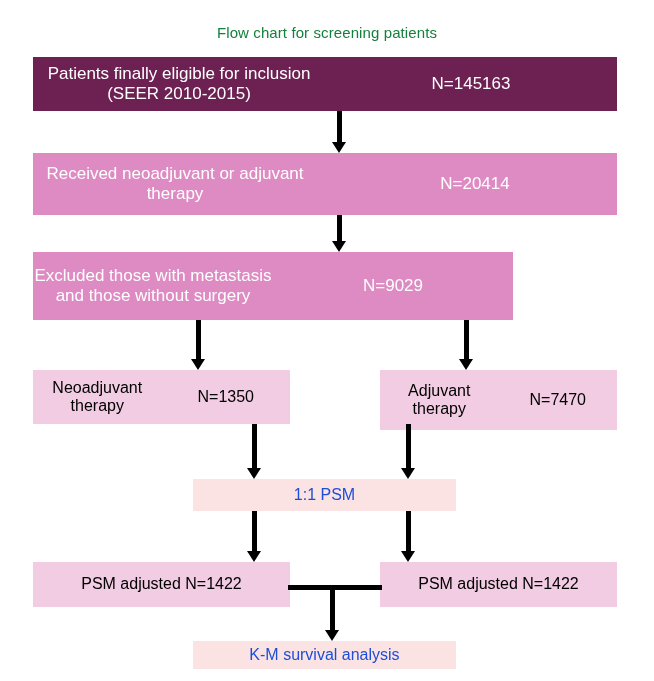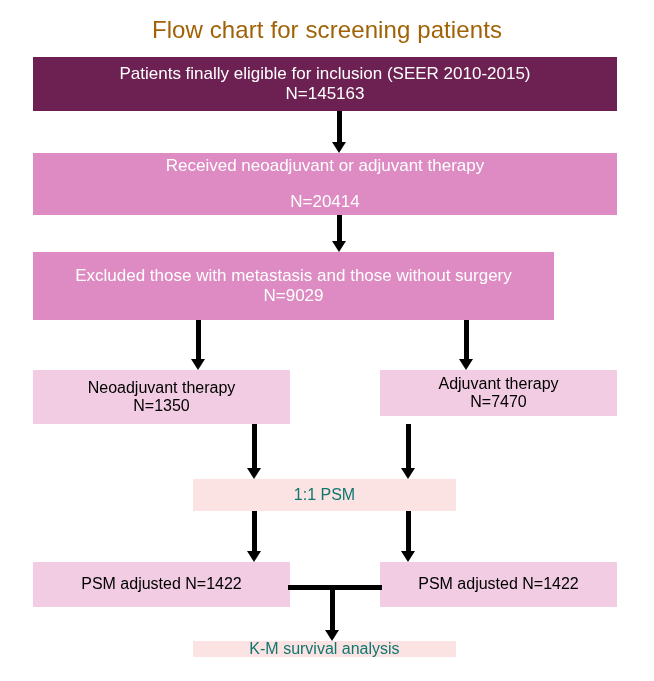--- a/index.html
+++ b/index.html
@@ -13,36 +13,35 @@
   #flowchart-canvas {
     position: relative;
     width: 654px;
     height: 681px;
     background: #ffffff;
     overflow: hidden;
   }
   .chart-title {
     position: absolute;
     left: 0;
-    top: 16px;
+    top: 24px;
     width: 654px;
     text-align: center;
-    font-size: 24px;
+    font-size: 15px;
     font-weight: 400;
-    color: #a16207;
+    color: #15803d;
     letter-spacing: 0.1px;
     white-space: nowrap;
   }
   .node {
     position: absolute;
     box-sizing: border-box;
     display: flex;
-    flex-direction: column;
     align-items: center;
-    justify-content: center;
+    justify-content: flex-start;
     text-align: center;
     line-height: 1.15;
   }
   .node .line1,
   .node .line2 {
     display: block;
     width: 100%;
   }
   .node-dark {
     background: #6d2153;
@@ -54,21 +53,21 @@
     color: #ffffff;
     font-size: 17px;
   }
   .node-light {
     background: #f2cce3;
     color: #000000;
     font-size: 16px;
   }
   .node-pale {
     background: #fce3e3;
-    color: #0f766e;
+    color: #1d4ed8;
     font-size: 16px;
   }
   
   .arrow {
     position: absolute;
     display: block;
   }
   .arrow-shaft {
     position: absolute;
     background: #000000;
@@ -111,41 +110,41 @@
   <div class="node node-mid" style="left:33px; top:153px; width:584px; height:62px;gap:16px;">
     <span class="line1">Received neoadjuvant or adjuvant therapy</span>
     <span class="line2">N=20414</span>
   </div>
 
   <div class="arrow" style="left:337px; top:215px; width:5px; height:37px;">
     <div class="arrow-shaft" style="height:26px;"></div>
     <div class="arrow-head" style="top:26px;"></div>
   </div>
 
-  <div class="node node-mid" style="left:33px; top:252px; width:521px; height:68px;">
+  <div class="node node-mid" style="left:33px; top:252px; width:480px; height:68px;">
     <span class="line1">Excluded those with metastasis and those without surgery</span>
     <span class="line2">N=9029</span>
   </div>
 
   <div class="arrow" style="left:196px; top:320px; width:5px; height:50px;">
     <div class="arrow-shaft" style="height:39px;"></div>
     <div class="arrow-head" style="top:39px;"></div>
   </div>
 
   <div class="arrow" style="left:464px; top:320px; width:5px; height:50px;">
     <div class="arrow-shaft" style="height:39px;"></div>
     <div class="arrow-head" style="top:39px;"></div>
   </div>
 
   <div class="node node-light" style="left:33px; top:370px; width:257px; height:54px;">
     <span class="line1">Neoadjuvant therapy</span>
     <span class="line2">N=1350</span>
   </div>
 
-  <div class="node node-light" style="left:380px; top:370px; width:237px; height:46px;">
+  <div class="node node-light" style="left:380px; top:370px; width:237px; height:60px;">
     <span class="line1">Adjuvant therapy</span>
     <span class="line2">N=7470</span>
   </div>
 
   <div class="arrow" style="left:252px; top:424px; width:5px; height:55px;">
     <div class="arrow-shaft" style="height:44px;"></div>
     <div class="arrow-head" style="top:44px;"></div>
   </div>
 
   <div class="arrow" style="left:406px; top:424px; width:5px; height:55px;">
@@ -175,17 +174,17 @@
     <span class="line1">PSM adjusted N=1422</span>
   </div>
 
   <div class="hline" style="left:288px; top:585px; width:94px;"></div>
 
   <div class="arrow" style="left:330px; top:585px; width:5px; height:56px;">
     <div class="arrow-shaft" style="height:45px;"></div>
     <div class="arrow-head" style="top:45px;"></div>
   </div>
 
-  <div class="node node-pale" style="left:193px; top:641px; width:263px; height:16px;">
+  <div class="node node-pale" style="left:193px; top:641px; width:263px; height:28px;">
     <span class="line1">K-M survival analysis</span>
   </div>
 
 </div>
 
 </body></html>

